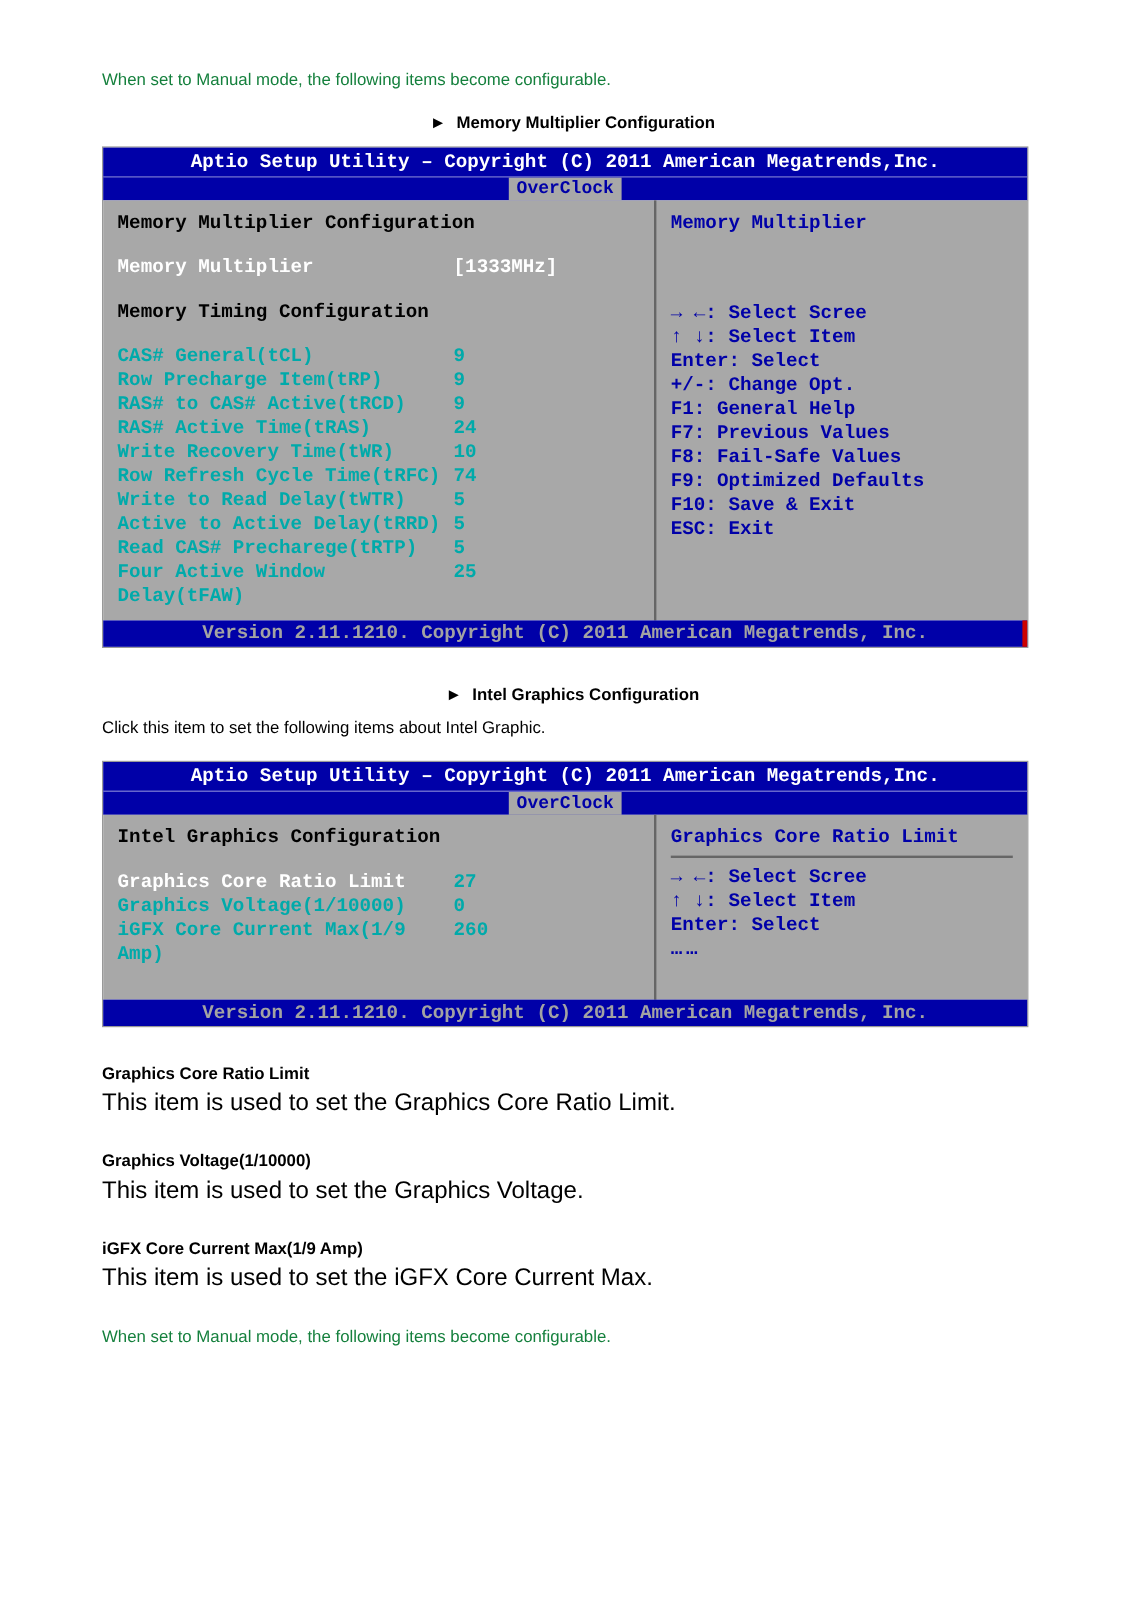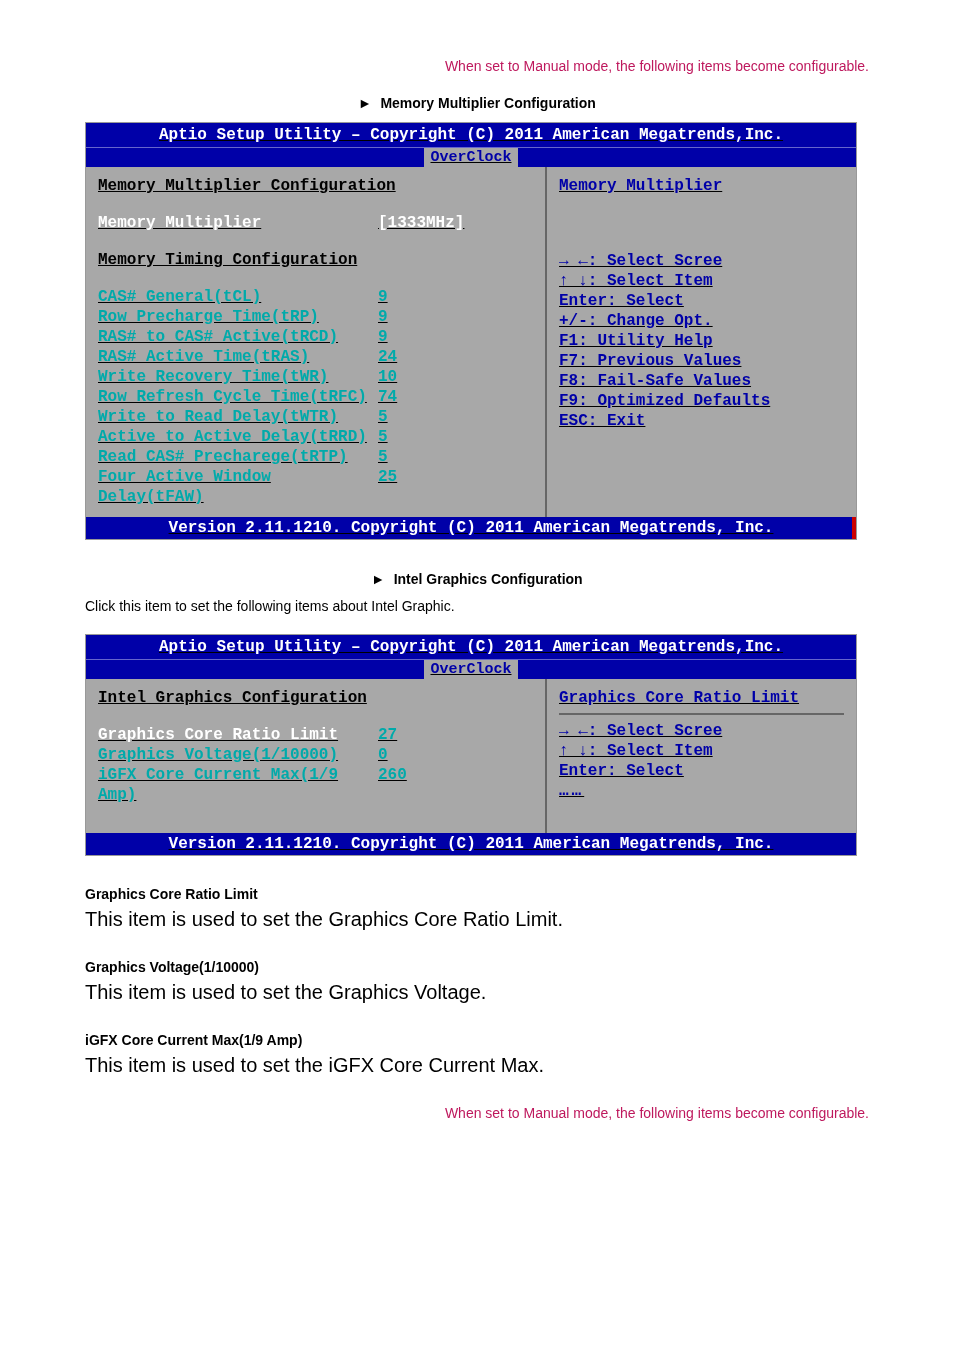--- a/index.html
+++ b/index.html
@@ -8,22 +8,21 @@
       background: #ffffff;
       font-family: Arial, sans-serif;
       width: 954px;
     }
     .page {
       padding: 50px 85px;
     }
     .text-line {
       font-size: 14px;
       margin: 8px 0;
-      color: #be185d;
-      text-align: right;
+      color: #15803d;
     }
     .arrow-section {
       margin: 20px 0 10px 0;
       text-align: center;
     }
     .arrow {
       font-size: 14px;
       color: #000;
       display: inline-block;
     }
@@ -33,21 +32,20 @@
       margin-left: 4px;
     }
     .desc-text {
       font-size: 14px;
       margin: 8px 0 20px 0;
     }
     .bios-container {
       width: 770px;
       margin: 10px 0 30px 0;
       border: 1px solid #999;
-      text-decoration: underline;
     }
     .bios-header {
       background: #0000a8;
       color: #ffffff;
       text-align: center;
       font-family: 'Courier New', monospace;
       font-size: 16px;
       font-weight: bold;
       padding: 3px 0;
     }
@@ -104,21 +102,21 @@
       height: 2px;
       background: #666;
       margin: 6px 0;
     }
     .help-line {
       color: #0000a8;
       line-height: 1.25;
     }
     .bios-footer {
       background: #0000a8;
-      color: #ffffff;
+      color: #a3a3a3;
       text-align: center;
       font-family: 'Courier New', monospace;
       font-size: 16px;
       font-weight: bold;
       padding: 2px 0;
       position: relative;
     }
     .footer-red {
       position: absolute;
       right: 0;
@@ -170,21 +168,21 @@
           <span class="cfg-value c-white">[1333MHz]</span>
         </div>
         <div class="spacer"></div>
         <div class="c-black">Memory Timing Configuration</div>
         <div class="spacer"></div>
         <div class="cfg-row">
             <span class="cfg-label c-cyan">CAS# General(tCL)</span>
             <span class="cfg-value c-cyan">9</span>
           </div>
         <div class="cfg-row">
-            <span class="cfg-label c-cyan">Row Precharge Time(tRP)</span>
+            <span class="cfg-label c-cyan">Row Precharge Item(tRP)</span>
             <span class="cfg-value c-cyan">9</span>
           </div>
         <div class="cfg-row">
             <span class="cfg-label c-cyan">RAS# to CAS# Active(tRCD)</span>
             <span class="cfg-value c-cyan">9</span>
           </div>
         <div class="cfg-row">
             <span class="cfg-label c-cyan">RAS# Active Time(tRAS)</span>
             <span class="cfg-value c-cyan">24</span>
           </div>
@@ -213,24 +211,25 @@
             <span class="cfg-value c-cyan">25</span>
           </div>
       </div>
       <div class="bios-right">
         <div class="c-blue">Memory Multiplier</div>
         <div style="height:56px"></div>
         <div class="help-line">→ ←: Select Scree</div>
         <div class="help-line">↑ ↓: Select Item</div>
         <div class="help-line">Enter: Select</div>
         <div class="help-line">+/-:  Change Opt.</div>
-        <div class="help-line">F1: Utility Help</div>
+        <div class="help-line">F1: General Help</div>
         <div class="help-line">F7: Previous Values</div>
         <div class="help-line">F8: Fail-Safe Values</div>
         <div class="help-line">F9: Optimized Defaults</div>
+        <div class="help-line">F10: Save &amp; Exit</div>
         <div class="help-line">ESC: Exit</div>
       </div>
     </div>
     <div class="bios-footer">
       <span>Version 2.11.1210. Copyright (C) 2011 American Megatrends, Inc.</span>
       <span class="footer-red"></span>
     </div>
   </div>
 
   <div class="arrow-section">

